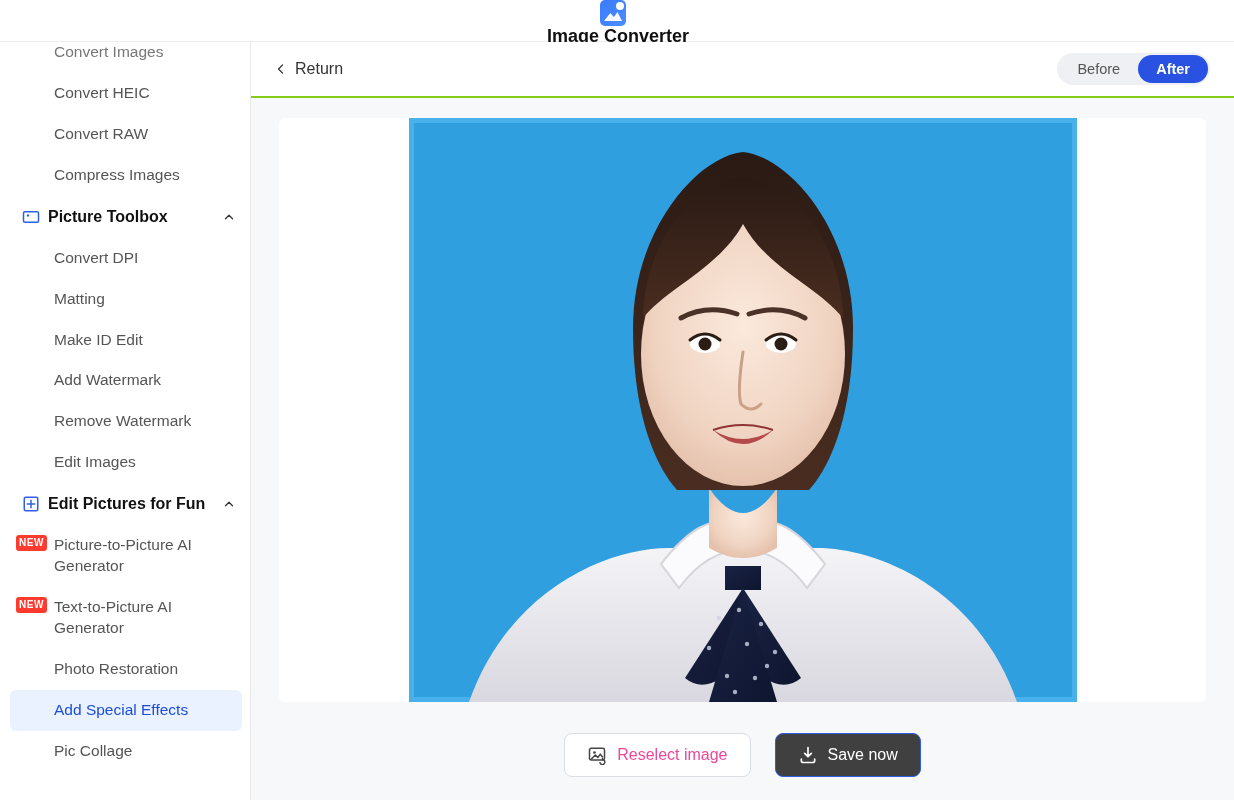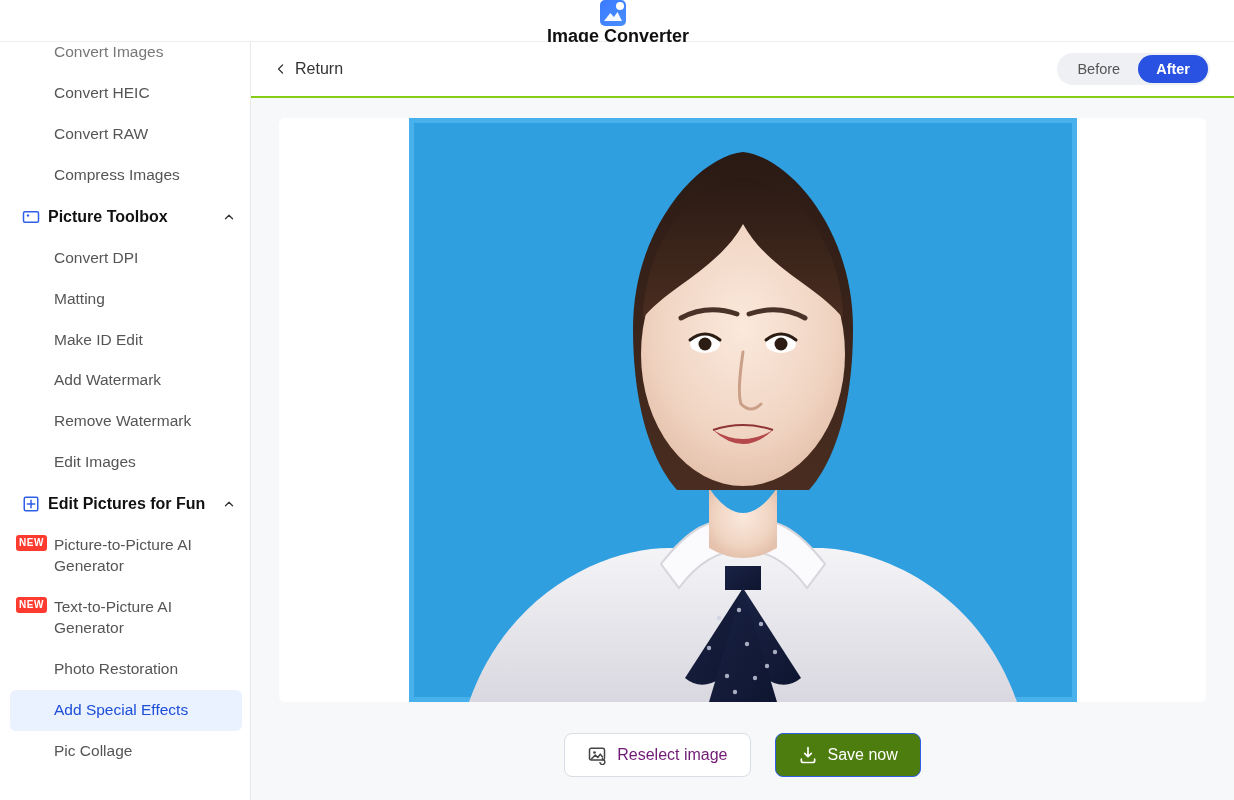--- a/index.html
+++ b/index.html
@@ -150,23 +150,23 @@
   .portrait { width:668px; height:584px; display:block; }
 
   .bottom-bar {
     height:90px; display:flex; align-items:center; justify-content:center;
     gap:24px; background:#f7f8fa;
   }
   .btn {
     display:flex; align-items:center; gap:10px;
     height:44px; padding:0 22px;
     border-radius:8px; font-size:16px; cursor:pointer;
-    border:1px solid #d9dde4; background:#fff; color:#701a75;
-  }
-  .btn.primary { background:#4d7c0f; border-color:#2f5fe8; color:#fff; }
+    border:1px solid #d9dde4; background:#fff; color:#ec4899;
+  }
+  .btn.primary { background:#404040; border-color:#2f5fe8; color:#fff; }
   .btn svg { width:20px; height:20px; }
 </style>
 </head>
 <body>
 
 <div class="titlebar">
   <div class="app-icon"></div>
   <div class="app-title">Image Converter</div>
   <div class="tb-spacer"></div>
   <div class="pill">Activated</div>

